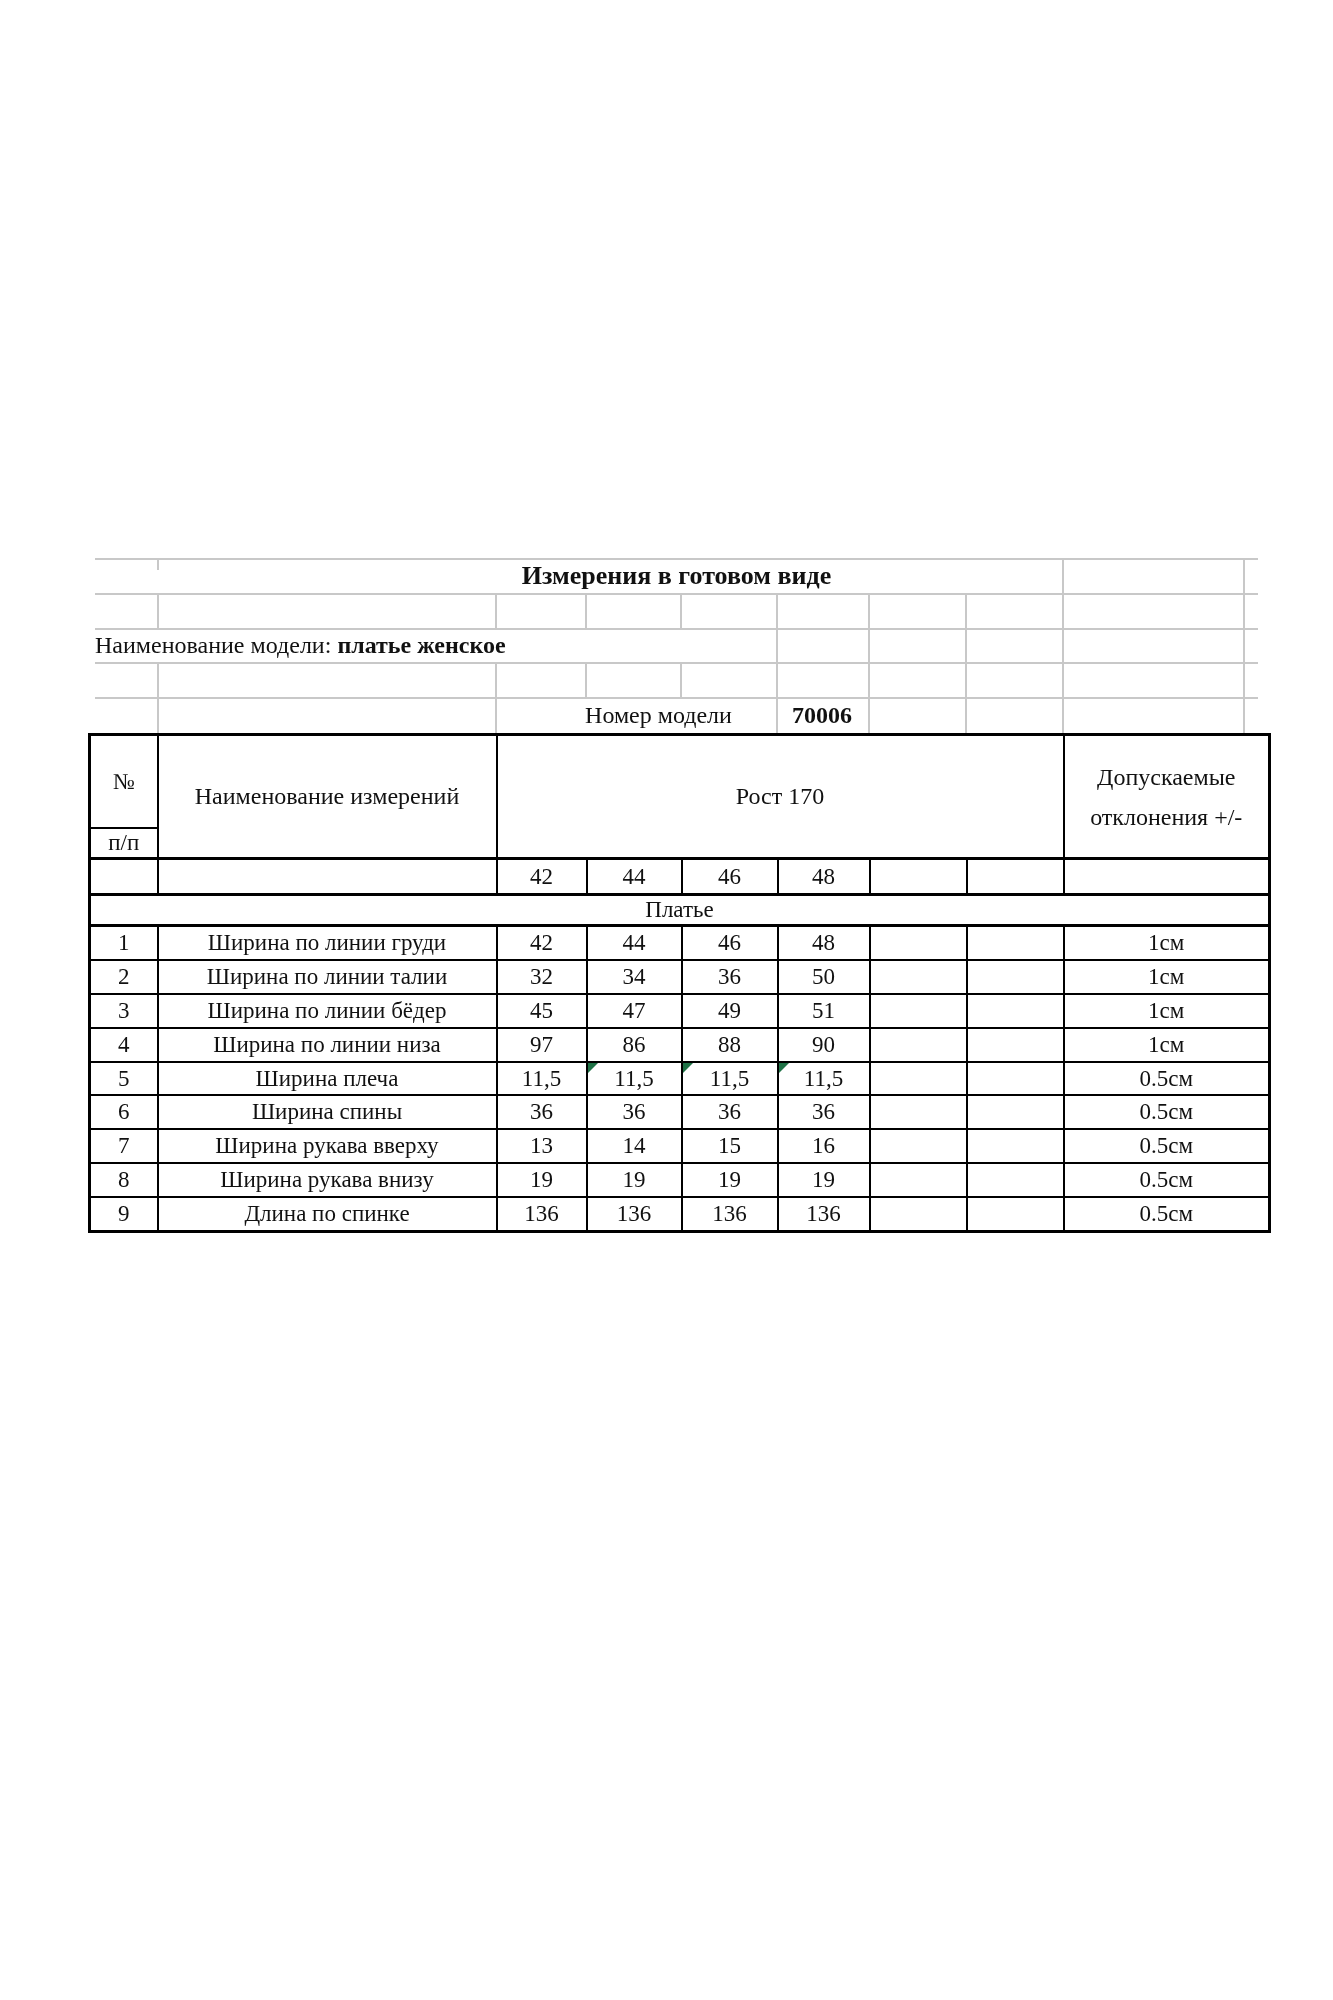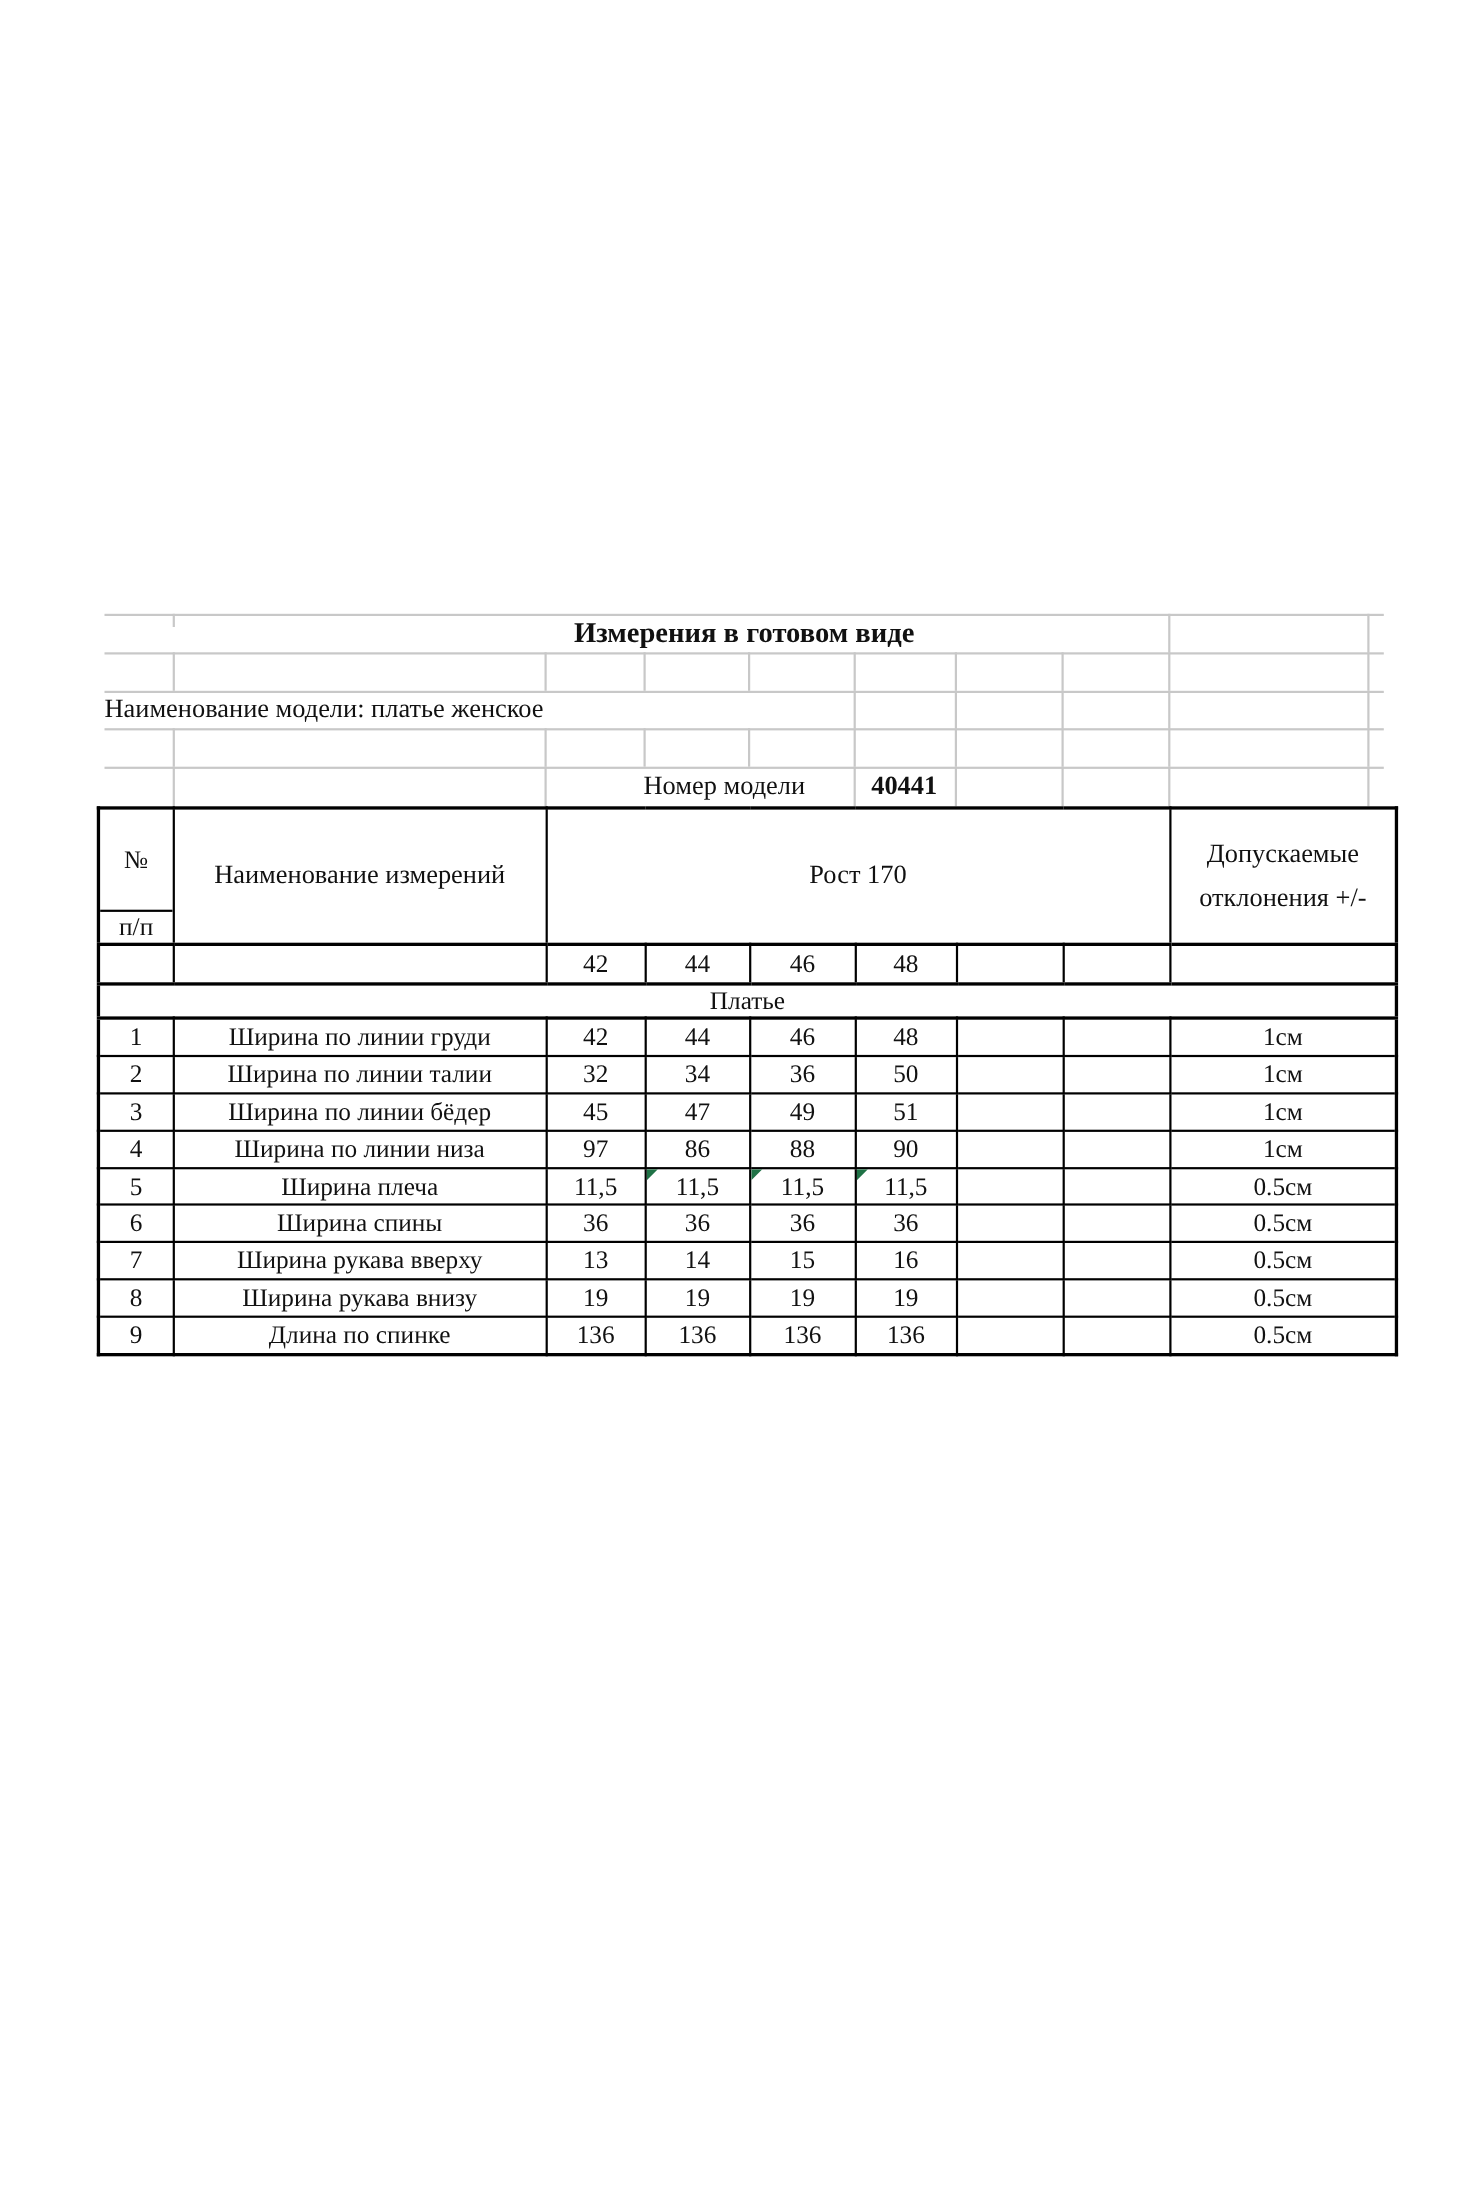--- a/index.html
+++ b/index.html
@@ -13,21 +13,21 @@
   }
   
   .gl-h{position:absolute;left:95px;width:1163px;height:2px;background:var(--grid-color,#c8c8c8);}
   .gl-v{position:absolute;width:2px;background:var(--grid-color,#c8c8c8);}
   
   .sheet-title{
     position:absolute;left:95px;top:559px;width:1163px;height:34px;
     line-height:34px;text-align:center;font-weight:bold;font-size:26px;
   }
   .model-row{position:absolute;left:95px;top:628px;height:34px;line-height:34px;font-size:24px;white-space:nowrap;}
-  .model-row .bold{font-weight:normal;}
+  .model-row .bold{font-weight:bold;}
   .nomer-label{position:absolute;left:495px;top:697px;width:281px;height:36px;line-height:36px;text-align:center;font-size:24px;margin-left:23px;}
   .nomer-value{position:absolute;left:776px;top:697px;width:92px;height:36px;line-height:36px;text-align:center;font-size:24px;font-weight:bold;}
   
   table.meas{
     position:absolute;left:88px;top:733px;
     border-collapse:collapse;table-layout:fixed;
     border:3px solid var(--border-color,#000);
     font-size:23px;
   }
   table.meas td{
@@ -101,21 +101,21 @@
       <div class="gl-v" style="left: 1243px; top: 697px; height: 36px;"></div>
     </div>
 
   <div class="sheet-title">Измерения в готовом виде</div>
 
   <div class="model-row">
     <span>Наименование модели:</span><span>&nbsp;</span><span class="bold">платье женское</span>
   </div>
 
   <div class="nomer-label">Номер модели</div>
-  <div class="nomer-value">40441</div>
+  <div class="nomer-value">70006</div>
 
   <table class="meas">
     <colgroup>
       <col style="width:68px">
         <col style="width:339px">
       <col style="width:90px">
         <col style="width:95px">
         <col style="width:96px">
         <col style="width:92px">
       <col style="width:97px">

